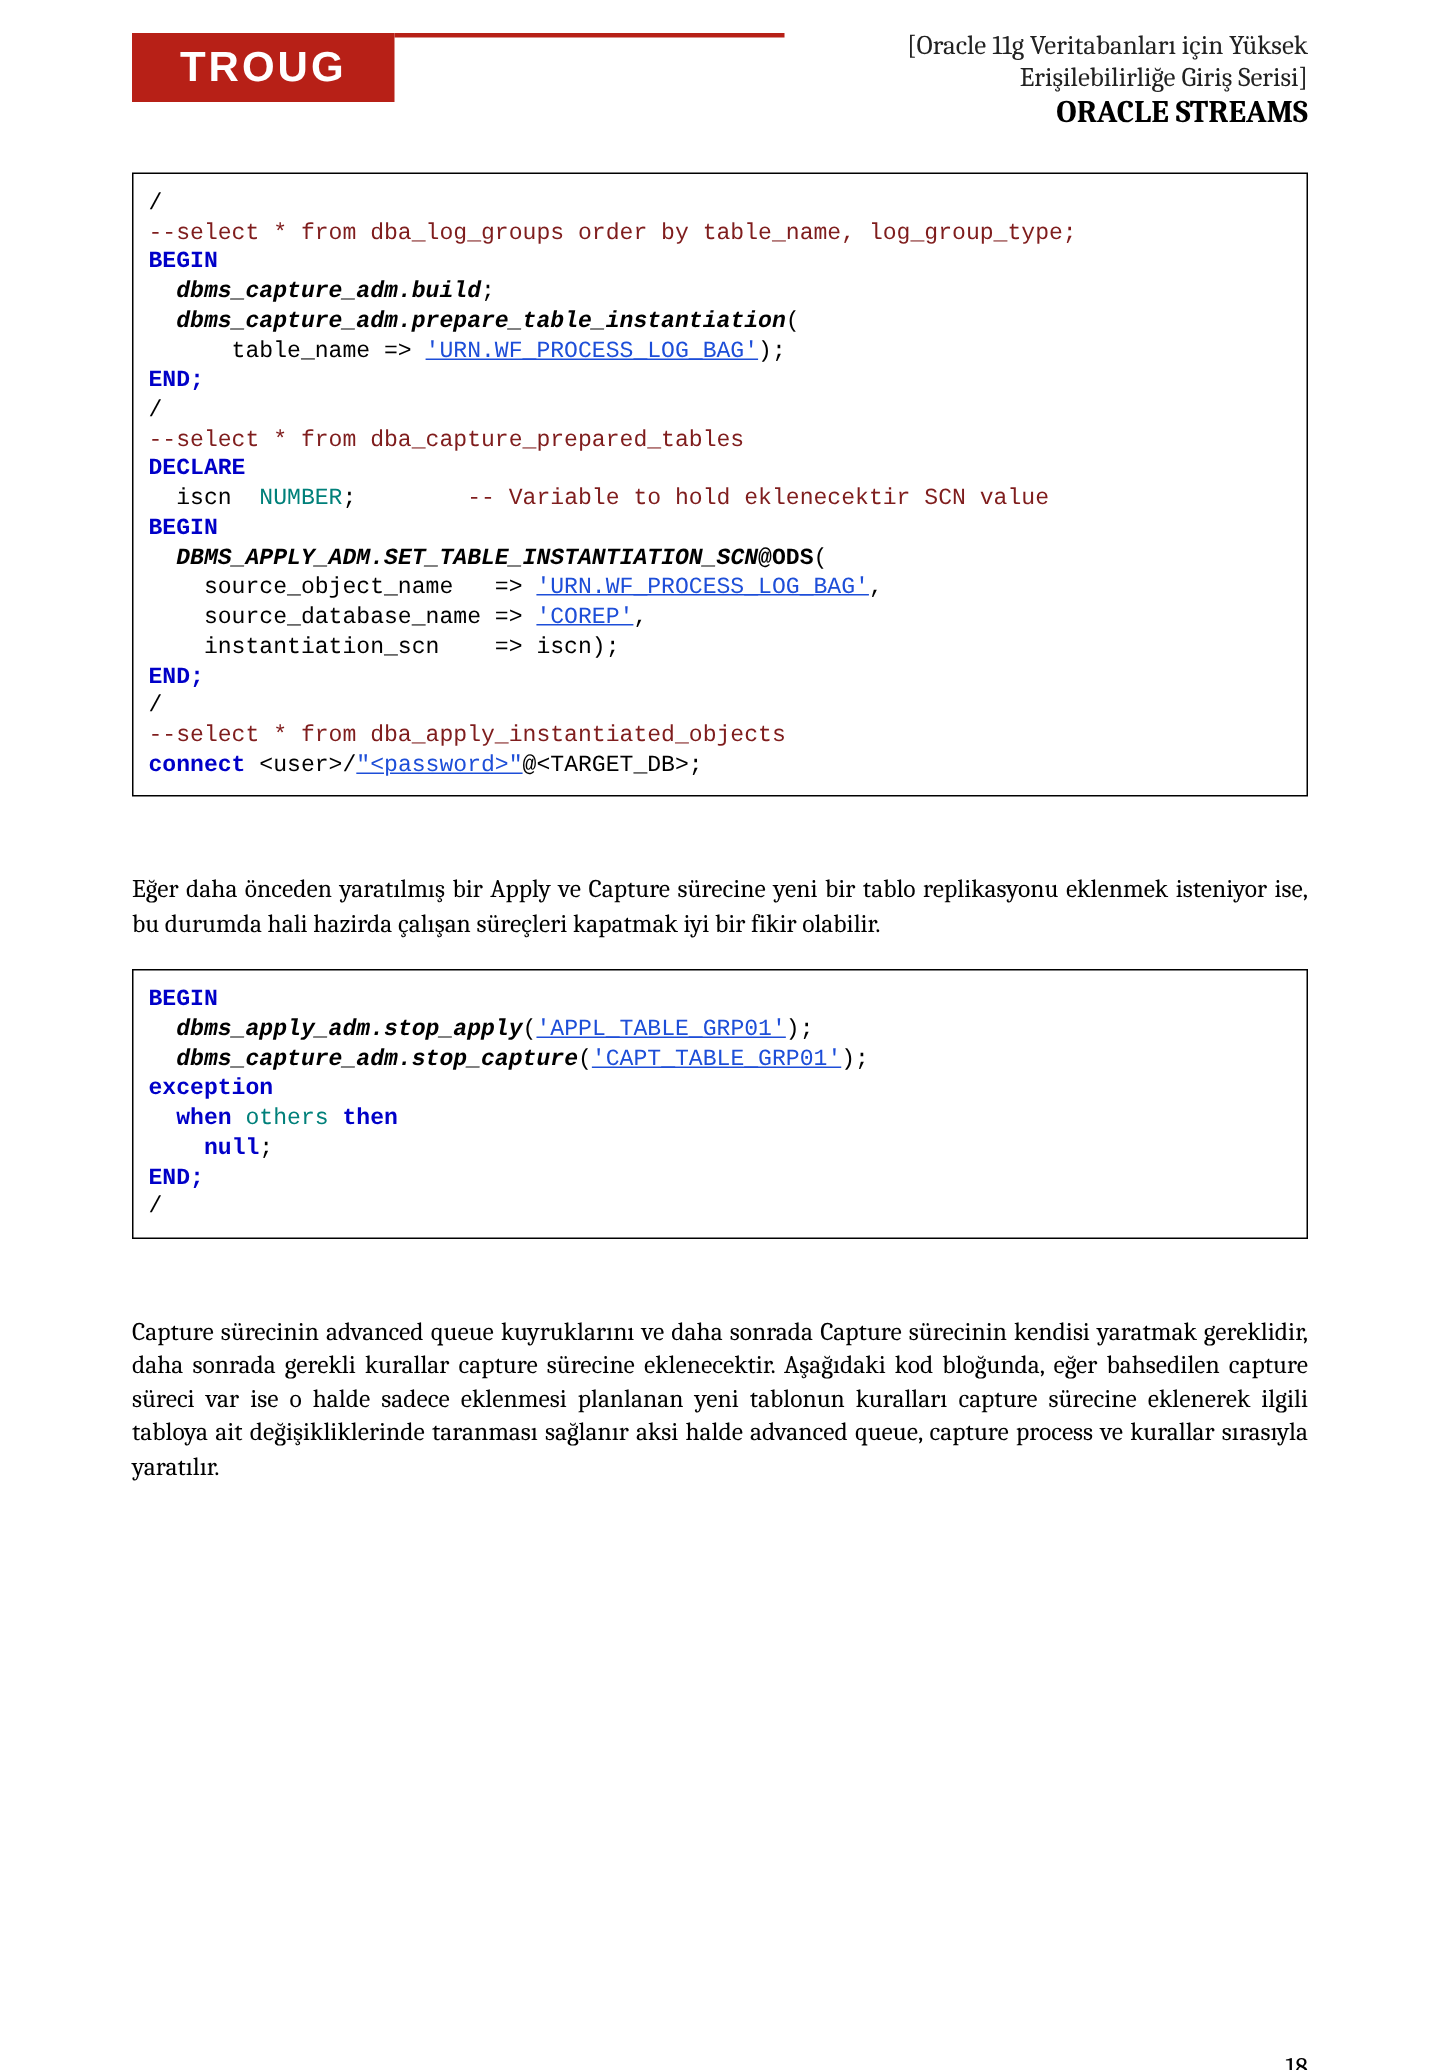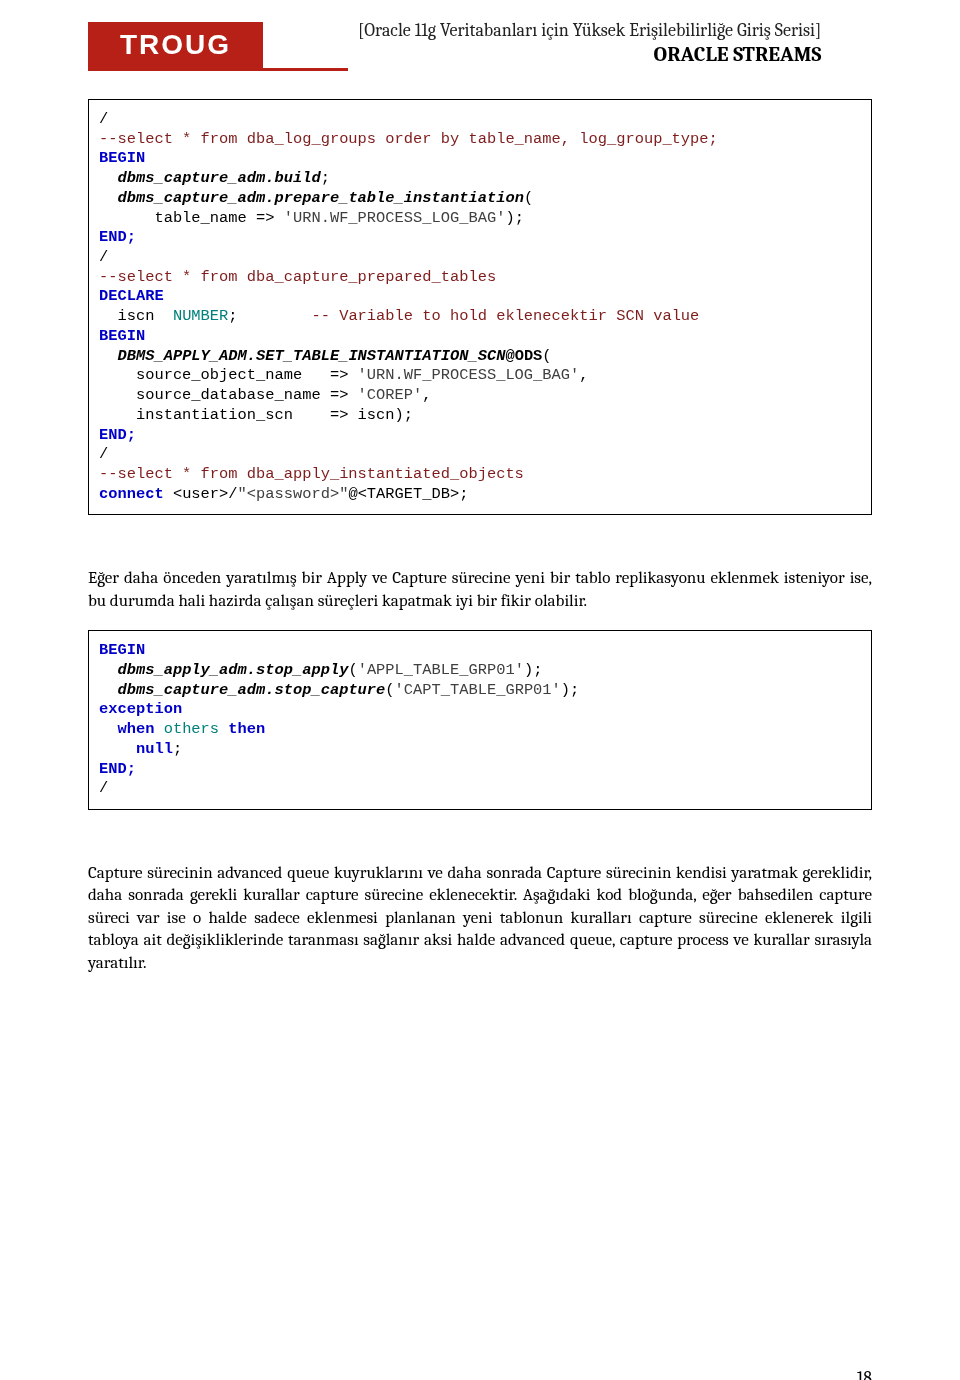--- a/index.html
+++ b/index.html
@@ -1,29 +1,29 @@
 <!DOCTYPE html>
 <html><head>
 <meta charset="utf-8">
 <style>
   body { margin:0; font-family: Cambria, Georgia, serif; background:#fff; color:#000; }
   .page { width:960px; min-height:1380px; margin:0 auto; position:relative; box-sizing:border-box; padding:0 88px 60px 88px; }
   .headerband { display:flex; align-items:flex-start; margin-top:22px; }
-  .logo-wrap { display:flex; flex-direction:column; align-items:stretch; }
+  .logo-wrap { display:flex; flex-direction:row; align-items:stretch; }
   .logo { background:#b72017; color:#fff; height:46px; width:175px; display:flex; align-items:center; justify-content:center; font-family: Arial Black, Arial, sans-serif; font-weight:900; font-size:28px; letter-spacing:2px; }
   .logo-underline { height:3px; width:260px; background:#b72017; margin-top:0; }
   .header-text { margin-left:10px; margin-top:-2px;text-align:right; }
   .ht1 { font-size:18px; color:#222; }
   .ht2 { font-size:21px; font-weight:bold; margin-top:1px; }
   .codebox { border:1.4px solid #000; padding:10px 10px; margin-top:28px; font-family: "Courier New", monospace; font-size:15.4px; line-height:1.28; }
   .codebox2 { border:1.4px solid #000; padding:10px 10px; margin-top:18px; font-family: "Courier New", monospace; font-size:15.4px; line-height:1.28; }
   .code-line { white-space:pre; }
   .g { color:#7f1d1d; }
   .b { color:#0000c8;font-weight:bold; }
-  .r { color:#404040; }
+  .r { color:#1d4ed8;text-decoration:underline; }
   .t { color:#00807a; }
   .k { color:#000; }
   .bi { font-weight:bold; font-style:italic; }
   .bd { font-weight:bold; }
   .para { font-size:17px; line-height:1.32; margin-top:52px; text-align:justify; }
   .pagenum { position:absolute; right:88px; bottom:13px; font-size:18px; }
 </style>
 </head>
 <body>
 

